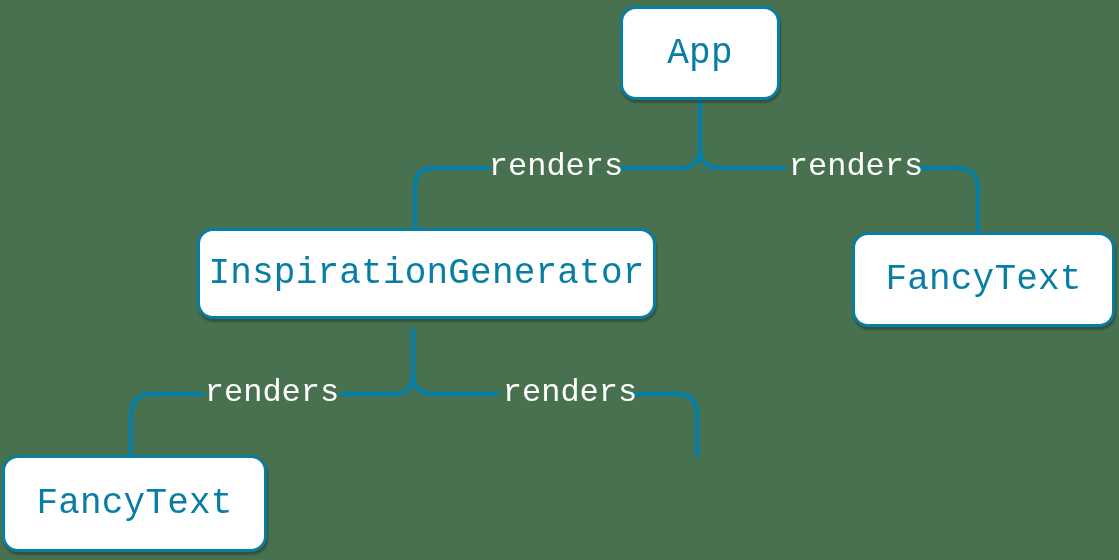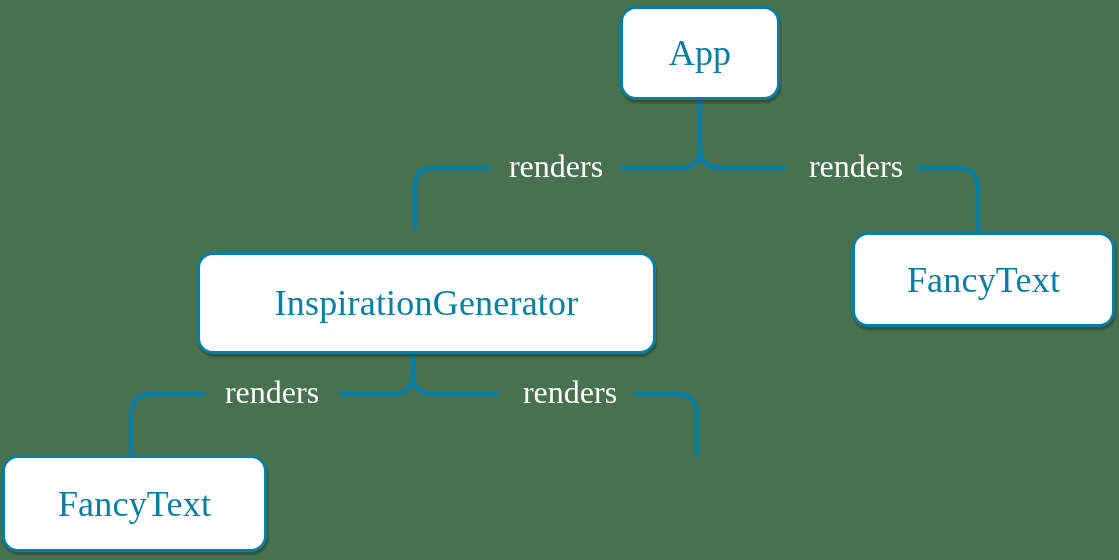--- a/index.html
+++ b/index.html
@@ -5,21 +5,21 @@
   html, body {
     margin: 0;
     padding: 0;
   }
   #stage {
     position: relative;
     width: 1119px;
     height: 560px;
     background: #48714f;
     overflow: hidden;
-    font-family: Liberation Serif, serif;
+    font-family: Liberation Mono, monospace;
   }
   #edges-svg {
     position: absolute;
     left: 0;
     top: 0;
     width: 1119px;
     height: 560px;
   }
   #edges-svg path {
     fill: none;
@@ -37,21 +37,21 @@
     align-items: center;
     justify-content: center;
     color: #087ea4;
     font-size: 36px;
     font-weight: 500;
     letter-spacing: 0.2px;
     box-sizing: border-box;
     white-space: nowrap;
   }
   #node-app            { left: 620px; top: 6px;   width: 160px; height: 94px; }
-  #node-inspiration    { left: 197px; top: 228px; width: 459px; height: 102px; margin-top: 24px; }
+  #node-inspiration    { left: 197px; top: 228px; width: 459px; height: 91px; }
   #node-fancy-right    { left: 852px; top: 232px; width: 263px; height: 95px; }
   #node-fancy-left     { left: 2px;   top: 455px; width: 265px; height: 97px; }
   #node-copyright      { left: 567px; top: 455px; width: 266px; height: 97px; }
   .edge-label {
     position: absolute;
     transform: translate(-50%, -50%);
     color: #ffffff;
     font-size: 32px;
     font-weight: 500;
     white-space: nowrap;

